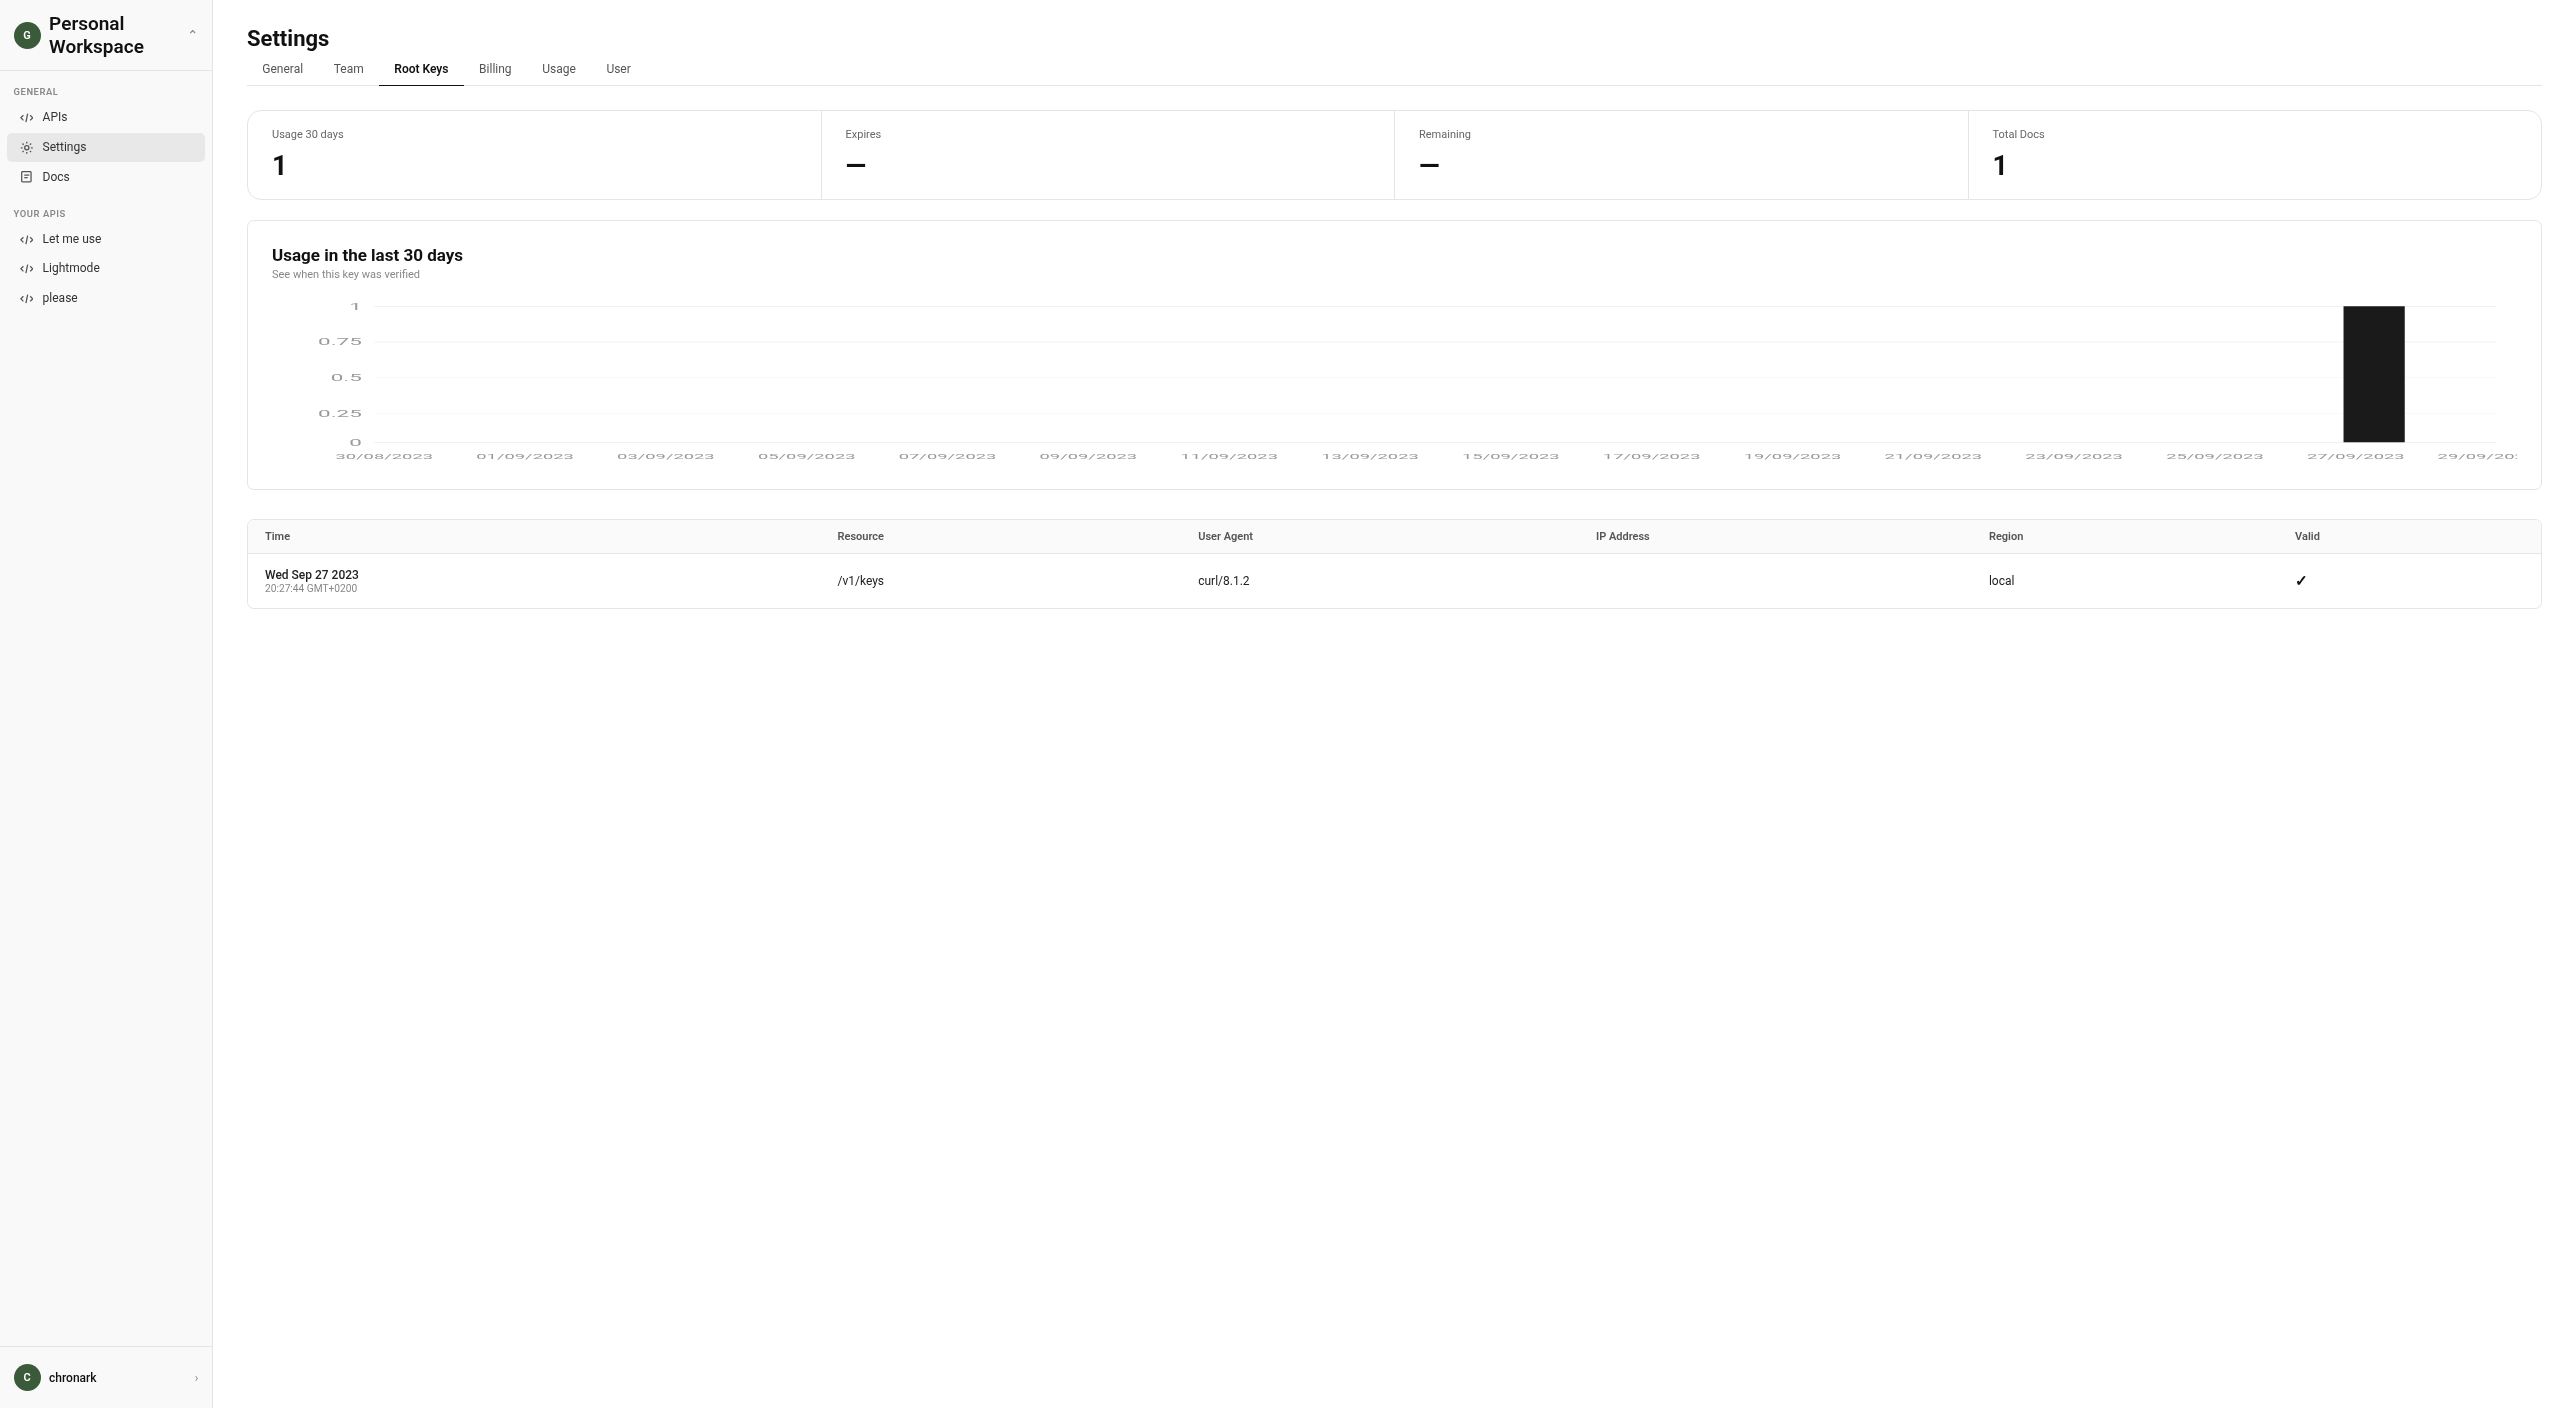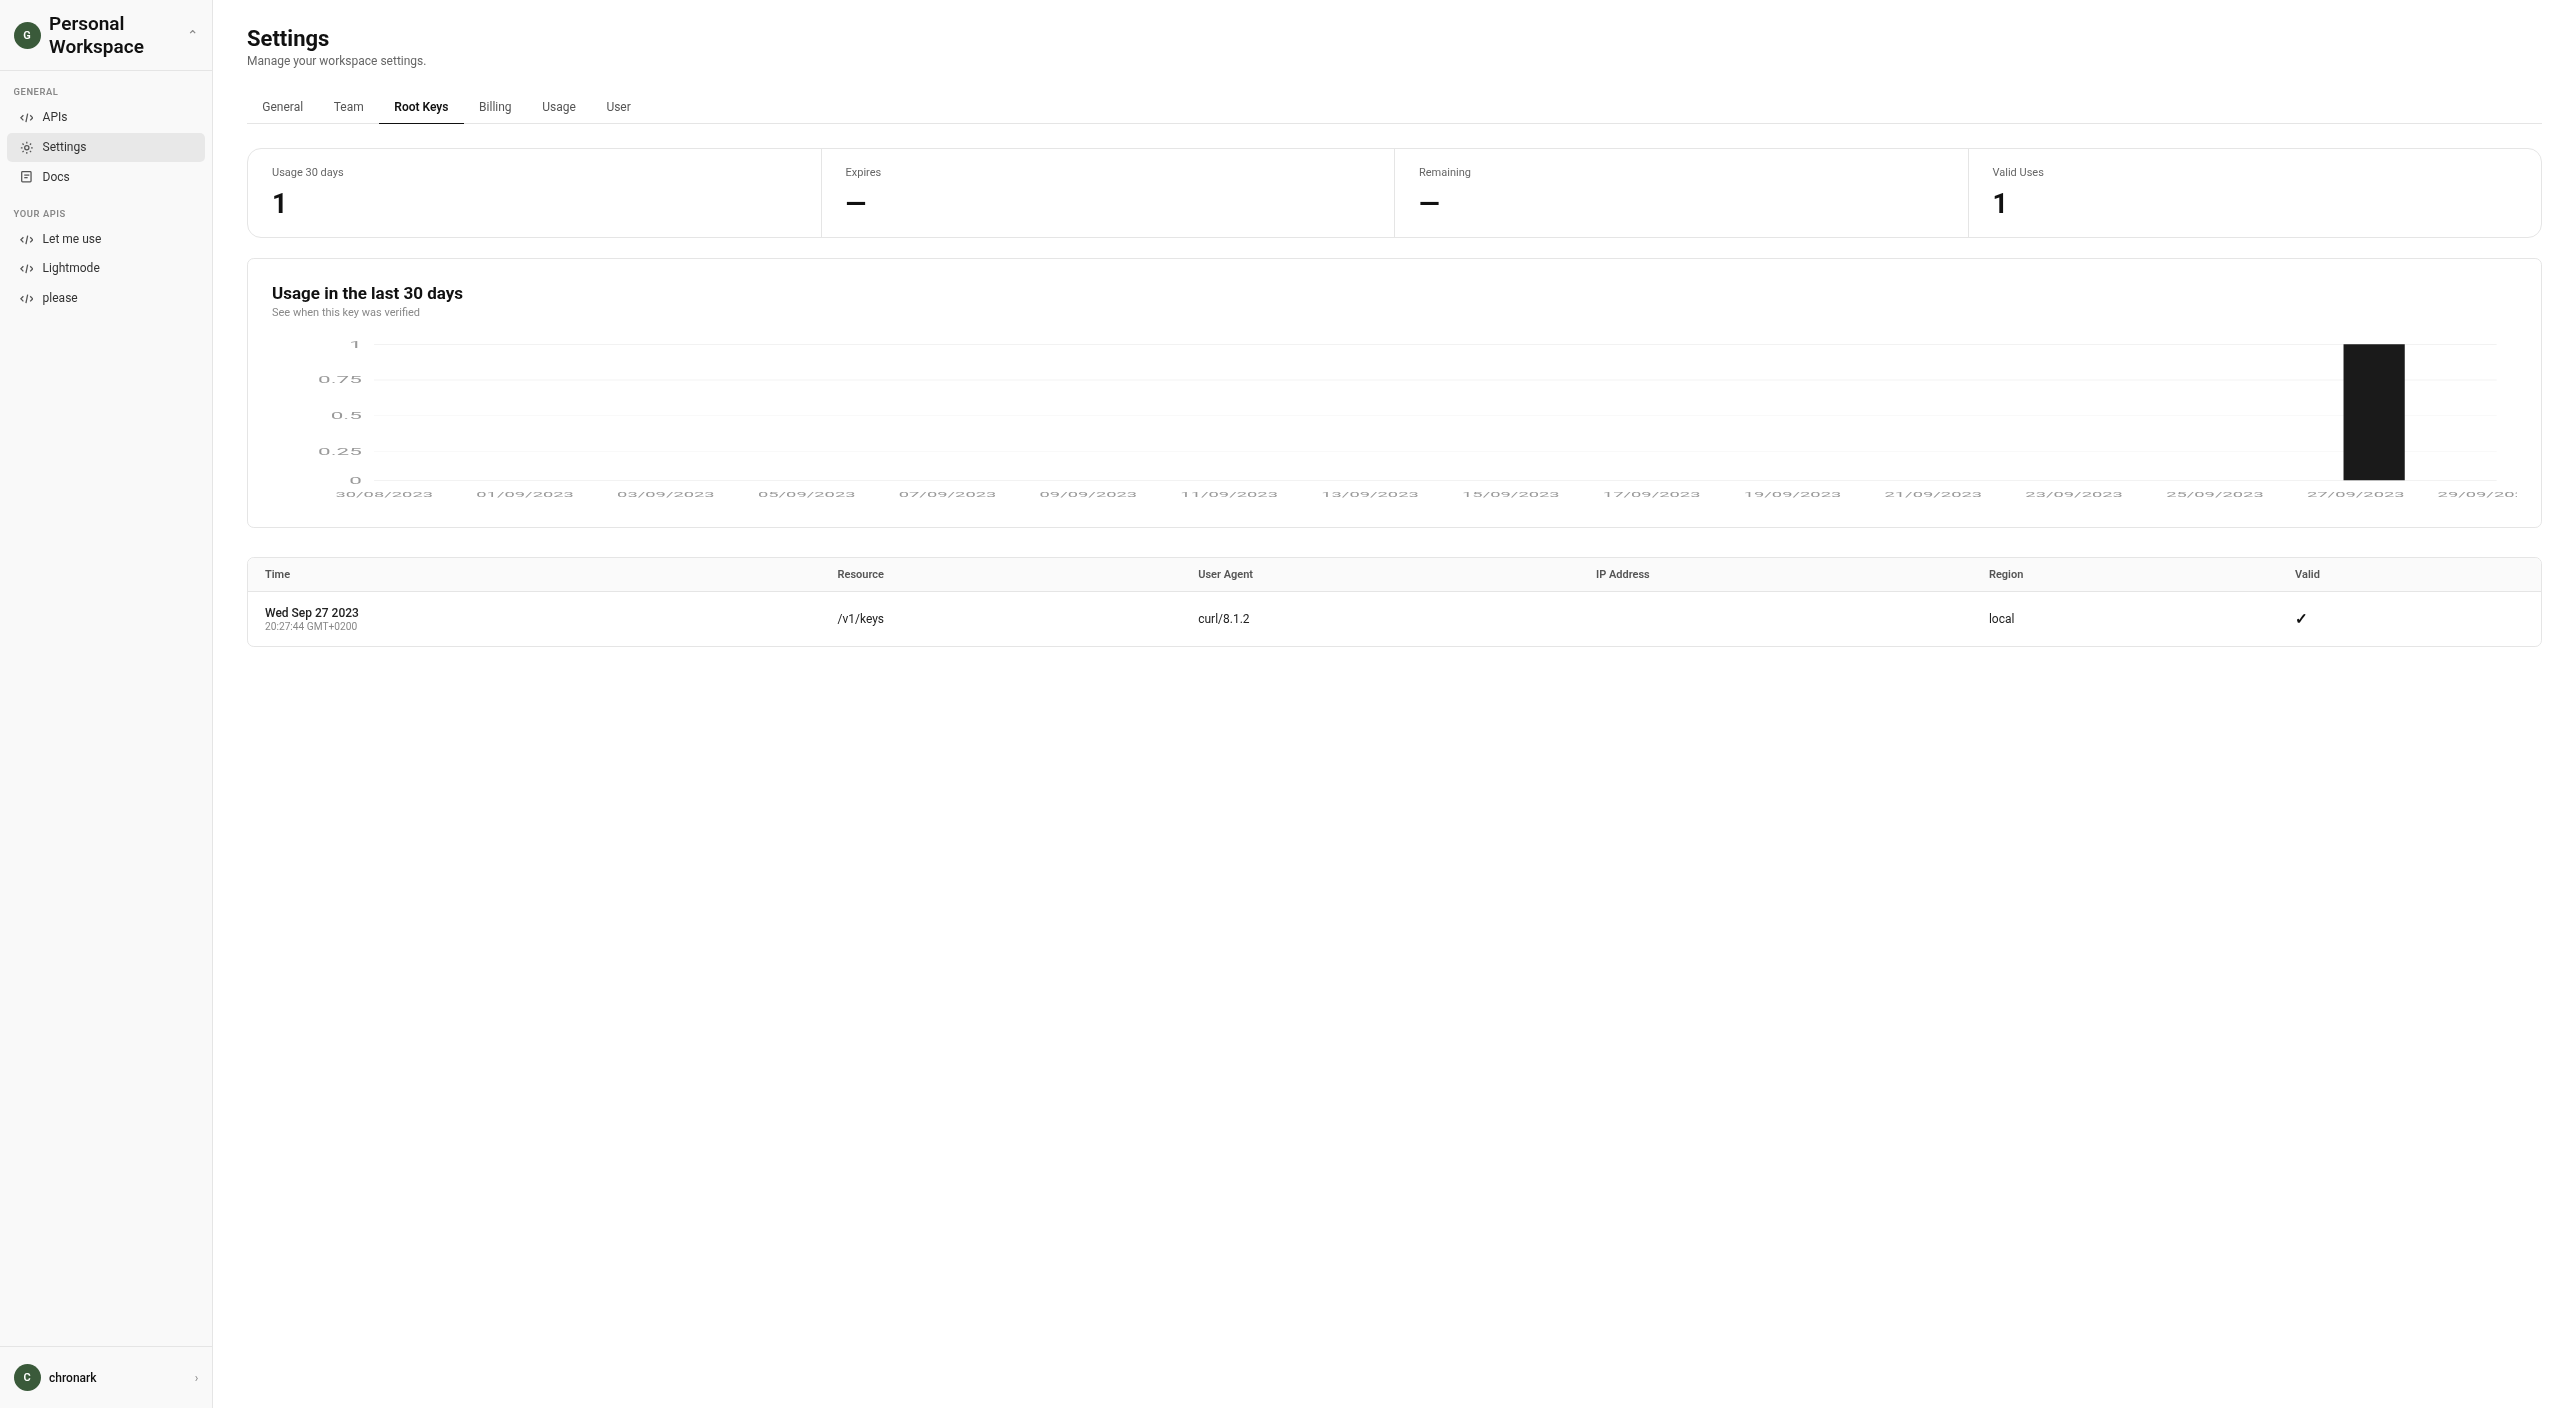--- a/index.html
+++ b/index.html
@@ -334,21 +334,20 @@
         <div class="avatar">C</div>
         <span class="user-name">chronark</span>
       </div>
       <span style="color:#888;">›</span>
     </div>
   </div>
 </div>
 
 <div class="main">
   <h1 class="page-title">Settings</h1>
-  <p class="page-subtitle">Manage your workspace settings.</p>
 
   <div class="tabs">
     <div class="tab">General</div>
     <div class="tab">Team</div>
     <div class="tab active">Root Keys</div>
     <div class="tab">Billing</div>
     <div class="tab">Usage</div>
     <div class="tab">User</div>
   </div>
 
@@ -359,21 +358,21 @@
     </div>
     <div class="stat-cell">
       <div class="stat-label">Expires</div>
       <div class="stat-value">—</div>
     </div>
     <div class="stat-cell">
       <div class="stat-label">Remaining</div>
       <div class="stat-value">—</div>
     </div>
     <div class="stat-cell">
-      <div class="stat-label">Valid Uses</div>
+      <div class="stat-label">Total Docs</div>
       <div class="stat-value">1</div>
     </div>
   </div>
 
   <div class="chart-section">
     <div class="chart-title">Usage in the last 30 days</div>
     <div class="chart-subtitle">See when this key was verified</div>
 
     <div class="chart-area">
       <svg class="chart-svg" viewBox="0 0 1100 200" preserveAspectRatio="none" id="chart-svg" style="font-size:14px">

